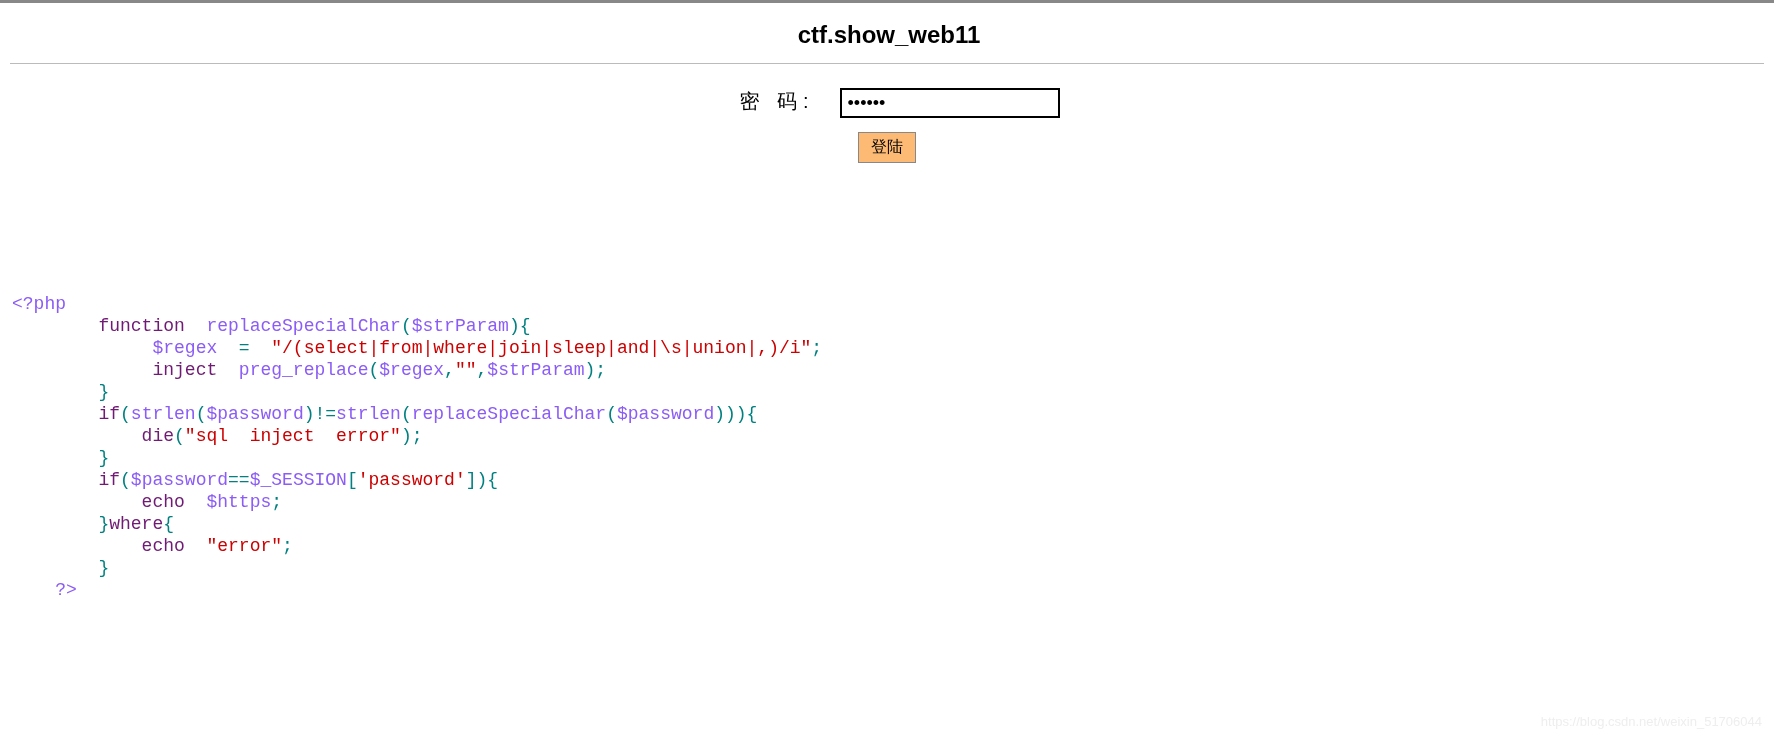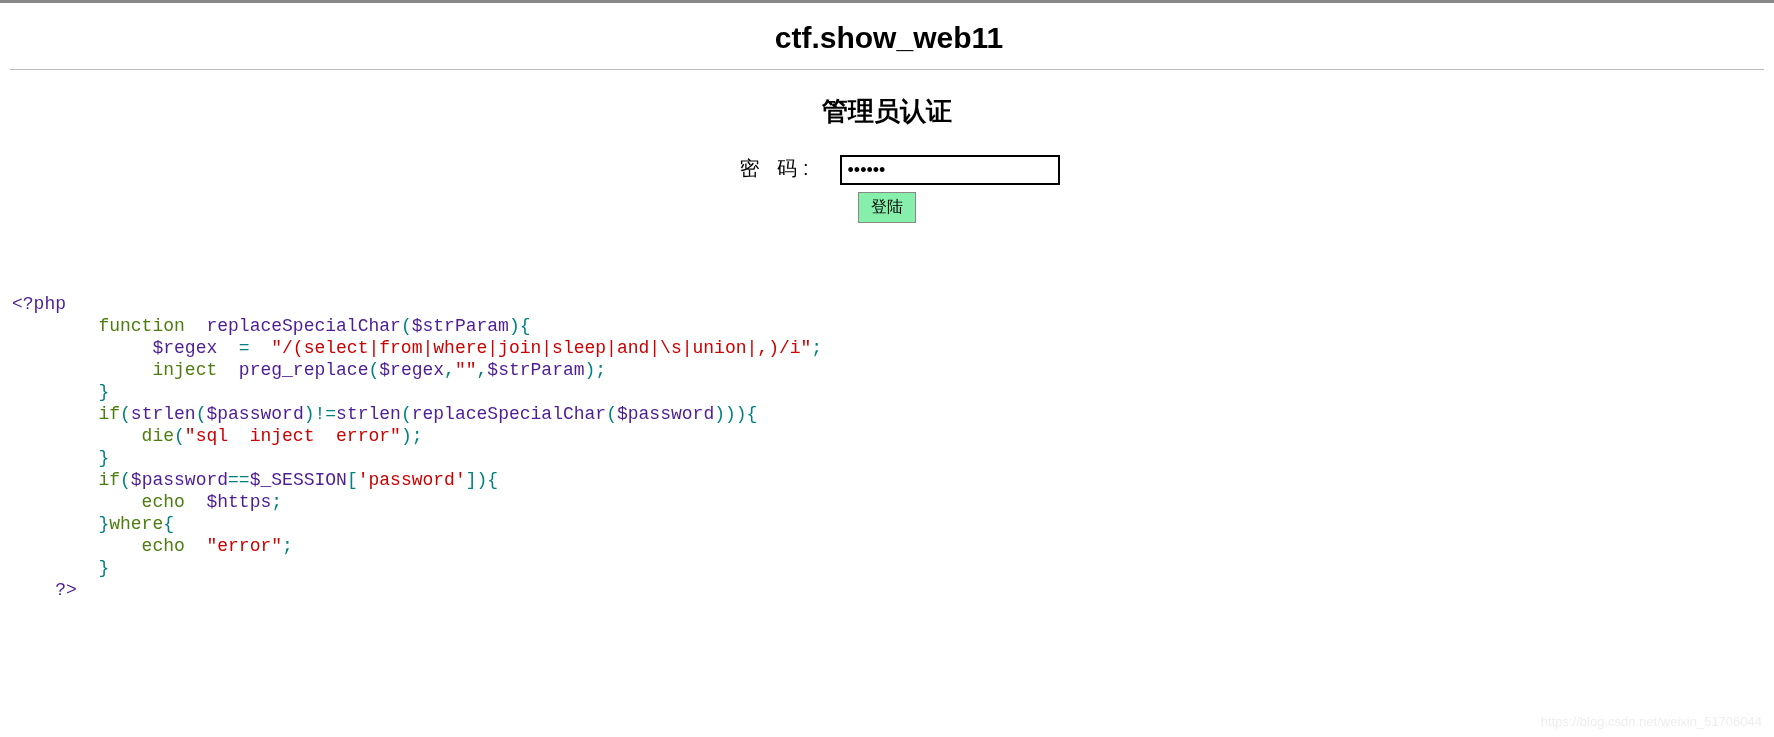--- a/index.html
+++ b/index.html
@@ -6,21 +6,21 @@
     body {
       font-family: Arial, "Microsoft YaHei", sans-serif;
       background: #fff;
       width: 1774px;
       height: 737px;
       position: relative;
       border-top: 3px solid #888;
     }
     .page-title {
       text-align: center;
-      font-size: 30px;
+      font-size: 24px;
       font-weight: bold;
       color: #000;
       padding: 18px 0 14px 4px;
     }
     .hr-line {
       border: none;
       border-top: 1px solid #bbb;
       margin: 0 10px 24px 10px;
     }
     .auth-section {
@@ -45,58 +45,57 @@
     .password-input {
       width: 220px;
       height: 30px;
       border: 2px solid #000;
       padding: 2px 6px;
       font-size: 18px;
       font-family: inherit;
     }
     .login-btn {
       display: inline-block;
-      margin-top: 7px;
+      margin-top: 14px;
       padding: 4px 12px;
       font-size: 16px;
-      background: #86efac;
+      background: #fdba74;
       border: 1px solid #888;
       cursor: pointer;
       font-family: inherit;
     }
     .code-block {
       position: absolute;
       top: 290px;
       left: 12px;
       font-family: "Courier New", monospace;
       font-size: 18px;
       line-height: 22px;
       white-space: pre;
     }
-    .c-blue   { color: #4c1d95; }
-    .c-green  { color: #4d7c0f; }
+    .c-blue   { color: #8b5cf6; }
+    .c-green  { color: #701a75; }
     .c-red    { color: #cc0000; }
     .c-teal   { color: #008080; }
     .watermark {
       position: absolute;
       bottom: 8px;
       right: 12px;
       color: #eee;
       font-size: 13px;
       font-family: Arial, sans-serif;
     }
   </style>
 </head>
 <body>
 
 <div class="page-title">ctf.show_web11</div>
 <hr class="hr-line">
 
 <div class="auth-section">
-  <div class="auth-title">管理员认证</div>
   <div class="form-row">
     <span class="form-label">密  码:</span>
     <input type="password" class="password-input" value="••••••" style="">
   </div>
   <div>
     <button class="login-btn">登陆</button>
   </div>
 </div>
 
 <div class="code-block"><span class="c-blue">&lt;?php</span>

